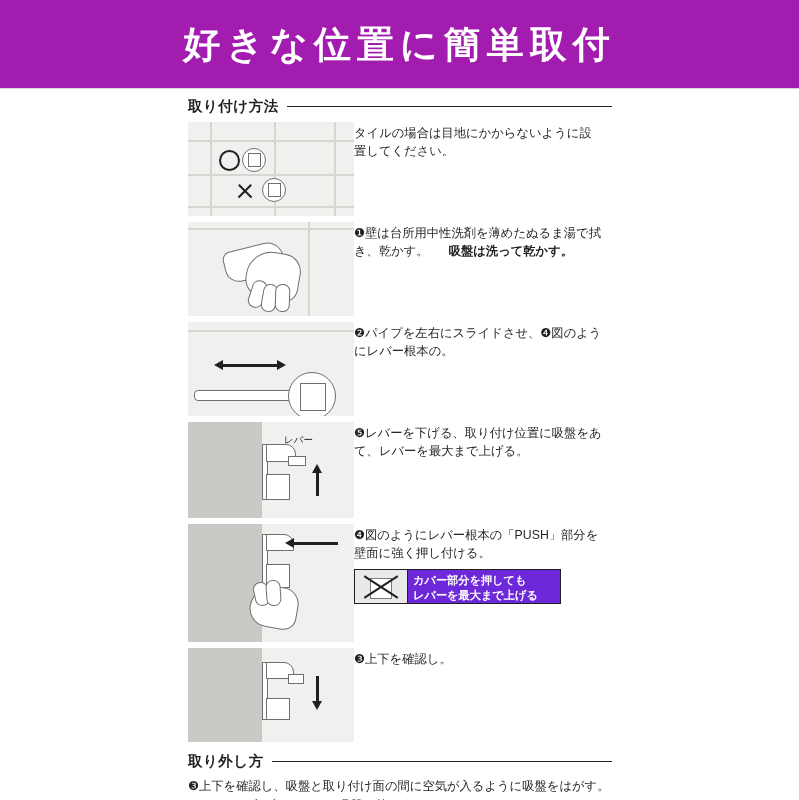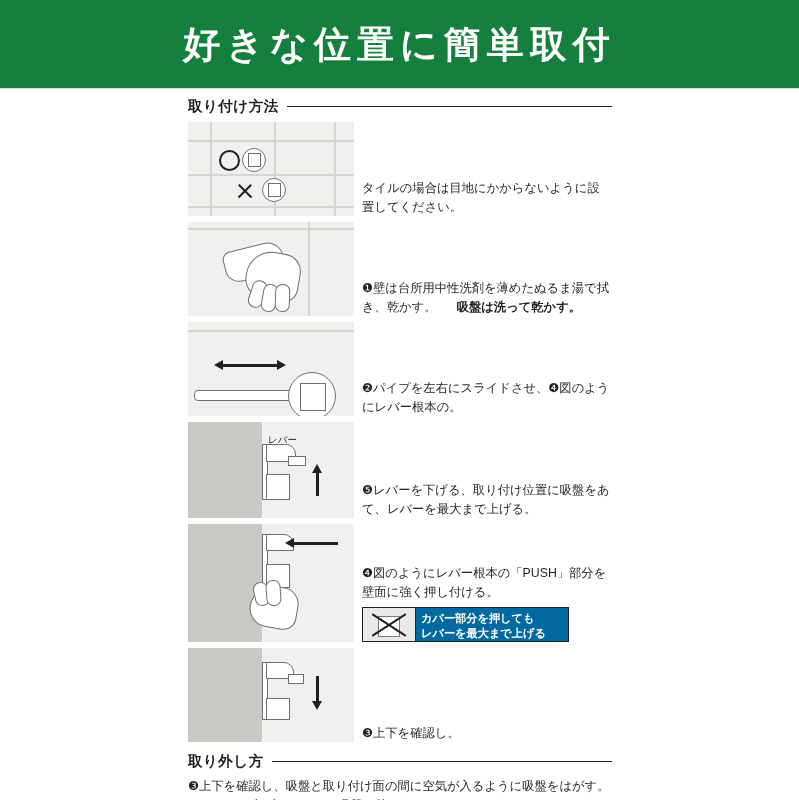--- a/index.html
+++ b/index.html
@@ -21,21 +21,21 @@
     background: #ffffff;
     box-sizing: border-box;
   }
   
   .banner {
     position: absolute;
     left: 0;
     top: 0;
     width: 799px;
     height: 88px;
-    background: #15803d;
+    background: #a21caf;
     display: flex;
     align-items: center;
     justify-content: center;
   }
   .banner-title {
     color: #ffffff;
     font-size: 37px;
     font-weight: bold;
     letter-spacing: 6px;
     line-height: 1;
@@ -71,22 +71,21 @@
     letter-spacing: 0.5px;
   }
   .section-head .rule {
     flex: 1 1 auto;
     height: 1px;
     background: #231f20;
   }
   
   .step {
     display: flex;
-    align-items: flex-end;
-    gap: 8px;
+    align-items: flex-start;
     margin-bottom: 6px;
   }
   .fig {
     position: relative;
     width: 166px;
     height: 94px;
     background: #f0f0ee;
     flex: 0 0 auto;
     overflow: hidden;
   }
@@ -307,21 +306,21 @@
     content: "";
     position: absolute;
     left: 6px; top: 16px;
     width: 40px; height: 2px;
     background: #231f20;
   }
   .caution-icon .slash:before { transform: rotate(33deg); }
   .caution-icon .slash:after  { transform: rotate(-33deg); }
   .caution-text {
     flex: 1 1 auto;
-    background: #0369a1;
+    background: #6d28d9;
     color: #ffffff;
     font-size: 11.2px;
     line-height: 1.32;
     padding: 3px 5px;
     font-weight: bold;
     box-sizing: border-box;
   }
   
   .removal {
     margin-top: 10px;
@@ -400,21 +399,21 @@
         <div class="step-text">❷パイプを左右にスライドさせ、❹図のようにレバー根本の。</div>
       </div>
 
       <div class="step">
         <div class="fig tall">
           <div class="wall-block"></div>
           <div class="holder" style="left:74px;top:22px;width:4px;height:54px;"></div>
           <div class="holder" style="left:78px;top:22px;width:28px;height:16px;border-radius:0 10px 0 0;"></div>
           <div class="holder" style="left:78px;top:52px;width:22px;height:24px;"></div>
           <div class="holder" style="left:100px;top:34px;width:16px;height:8px;"></div>
-          <div class="lever-label" style="left:80px;top:12px;">レバー</div>
+          <div class="lever-label" style="left:96px;top:12px;">レバー</div>
           <div class="arrow-up" style="left:128px;top:50px;height:24px;"></div>
         </div>
         <div class="step-text">❺レバーを下げる、取り付け位置に吸盤をあて、レバーを最大まで上げる。</div>
       </div>
 
       <div class="step">
         <div class="fig" style="height:118px;">
           <div class="wall-block"></div>
           <div class="holder" style="left:74px;top:10px;width:4px;height:52px;"></div>
           <div class="holder" style="left:78px;top:10px;width:26px;height:15px;border-radius:0 10px 0 0;"></div>

